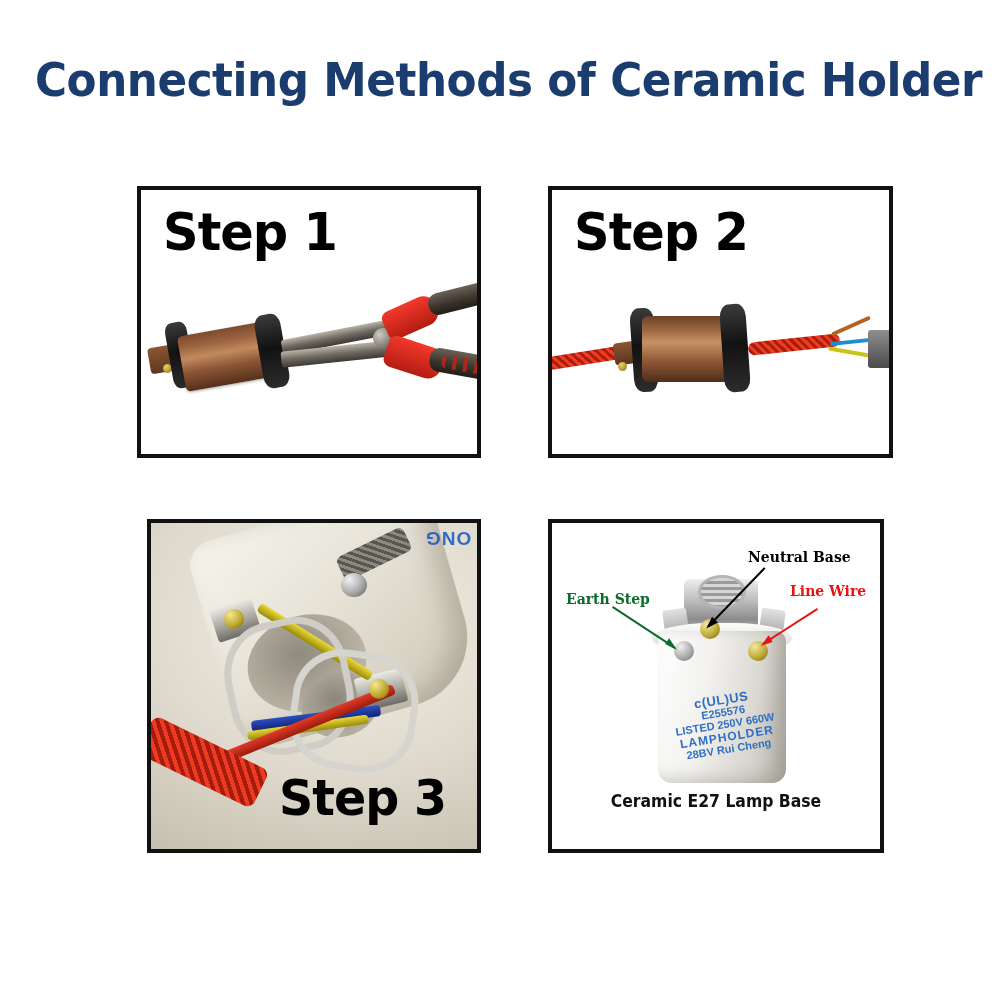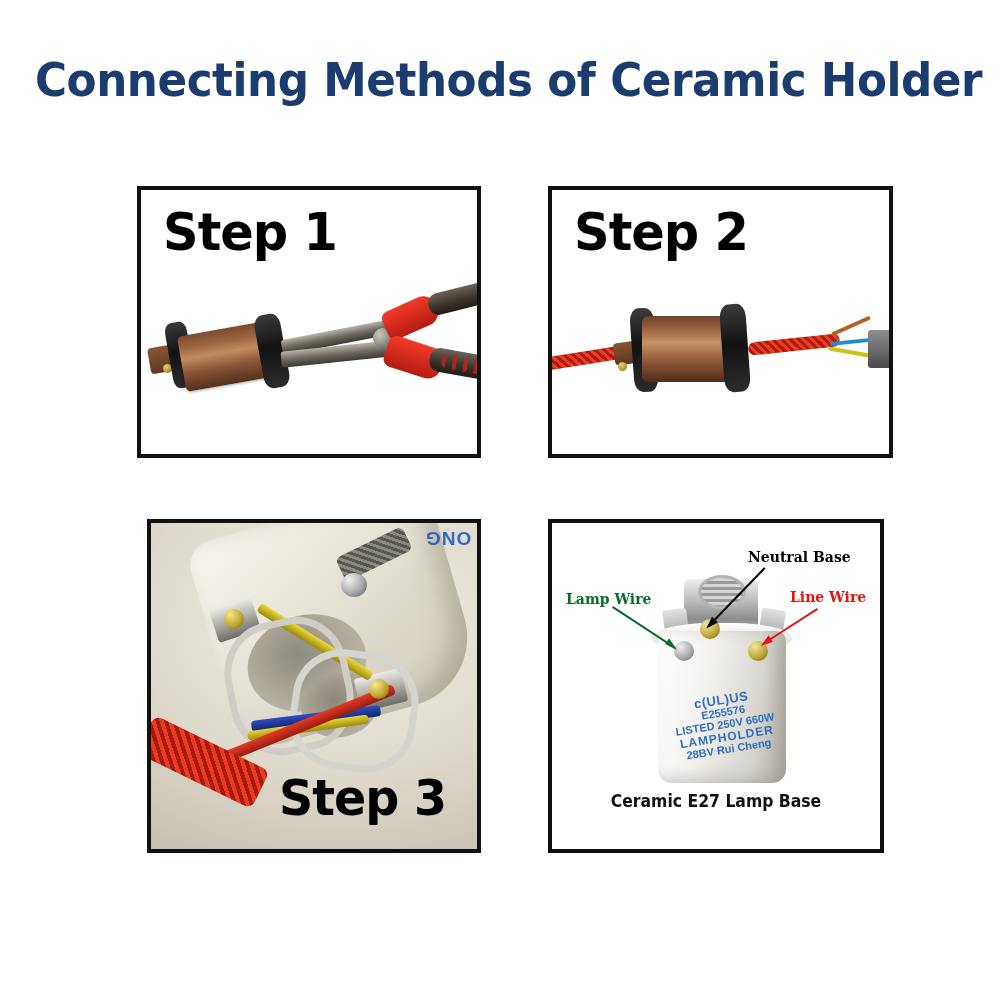--- a/index.html
+++ b/index.html
@@ -258,21 +258,21 @@
   .p4-print .l4{font-size:12px;letter-spacing:1px;}
   .p4-print .l5{font-size:11px;}
 
   .lbl{
     position:absolute;font-weight:bold;font-size:14px;
     font-family:"DejaVu Serif","Liberation Serif",serif;
     white-space:nowrap;
   }
   #lbl-earth{left:14px;top:68px;color:#0b6b2a;}
   #lbl-neutral{left:196px;top:26px;color:#000000;}
-  #lbl-line{left:238px;top:66px;color:#e8130f;}
+  #lbl-line{left:238px;top:60px;color:#e8130f;}
   .p4-caption{
     position:absolute;left:0;top:268px;width:100%;
     text-align:center;font-weight:bold;font-size:17px;color:#111111;
     font-family:"DejaVu Sans","Liberation Sans",sans-serif;
     transform:scaleX(0.92);
   }
   svg.arrows{position:absolute;inset:0;width:100%;height:100%;pointer-events:none;}
 </style>
 </head>
 <body>
@@ -370,19 +370,19 @@
       <line x1="62" y1="86" x2="126" y2="128" stroke="#0b6b2a" stroke-width="2"></line>
       <polygon points="128,130 116,124 120,118" fill="#0b6b2a"></polygon>
 
       <line x1="218" y1="46" x2="160" y2="106" stroke="#000000" stroke-width="2"></line>
       <polygon points="158,108 164,96 170,102" fill="#000000"></polygon>
 
       <line x1="272" y1="88" x2="216" y2="124" stroke="#e8130f" stroke-width="2"></line>
       <polygon points="214,126 222,115 226,122" fill="#e8130f"></polygon>
     </svg>
 
-    <div class="lbl" id="lbl-earth">Lamp Wire</div>
+    <div class="lbl" id="lbl-earth">Earth Step</div>
     <div class="lbl" id="lbl-neutral">Neutral Base</div>
     <div class="lbl" id="lbl-line">Line Wire</div>
 
     <div class="p4-caption">Ceramic E27 Lamp Base</div>
   </div>
 </div>
 
 </body></html>

